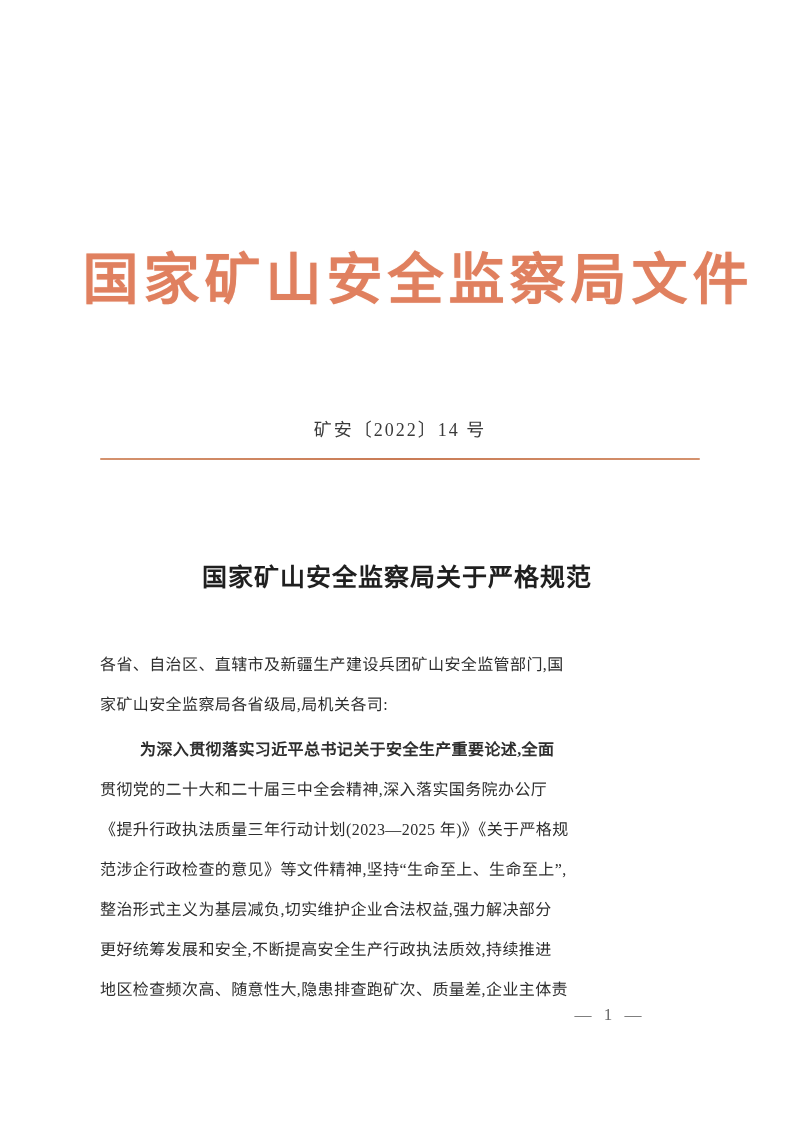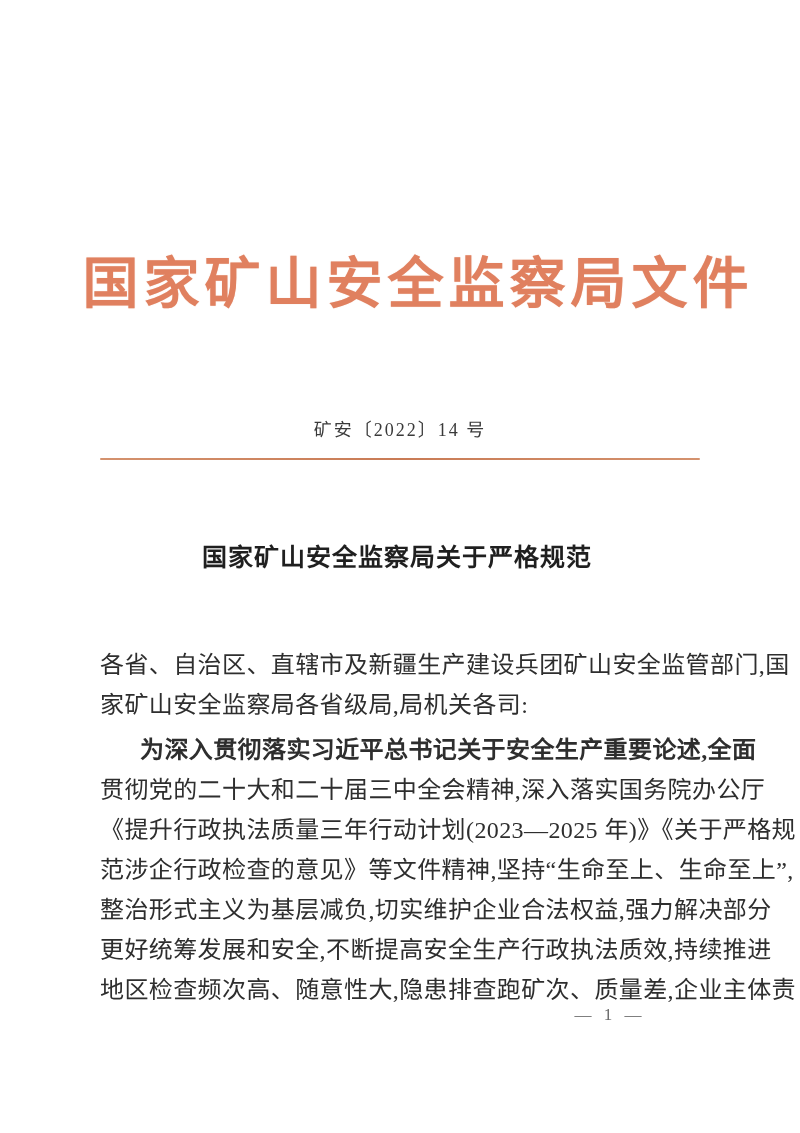--- a/index.html
+++ b/index.html
@@ -28,21 +28,21 @@
   
   .masthead {
     position: absolute;
     left: 0;
     top: 255px;
     width: 800px;
     text-align: center;
   }
   .masthead-title {
     display: inline-block;
-    font-family: Liberation Sans, sans-serif;
+    font-family: Liberation Mono, monospace;
     font-weight: 700;
     font-size: 56px;
     line-height: 1.05;
     letter-spacing: 5px;
     color: #e0805f;
     text-shadow: 0 0 1px rgba(224,128,95,0.35);
     white-space: nowrap;
     margin-left: 36px;
   }
 
@@ -68,21 +68,21 @@
     width: 600px;
     height: 2px;
     background: linear-gradient(to right, #d4926e, #c97b55 50%, #d4926e);
     border-radius: 1px;
   }
 
   
   .doc-title {
     position: absolute;
     left: 0;
-    top: 536px;
+    top: 556px;
     width: 794px;
     text-align: center;
   }
   .doc-title-line {
     font-family: "Liberation Serif", "DejaVu Serif", serif;
     font-weight: 700;
     font-size: 25px;
     line-height: 44px;
     letter-spacing: 1px;
     color: #1f1f1f;
@@ -91,21 +91,21 @@
 
   
   .body-block {
     position: absolute;
     left: 100px;
     top: 645px;
     width: 604px;
   }
   .body-line {
     font-family: "Liberation Serif", "DejaVu Serif", serif;
-    font-size: 24px;
+    font-size: 16px;
     line-height: 40px;
     letter-spacing: 0.4px;
     color: #2e2e2e;
     white-space: nowrap;
   }
   .body-line.indent {
     text-indent: 40px;
     font-weight: bold;
   }
   .body-gap {

